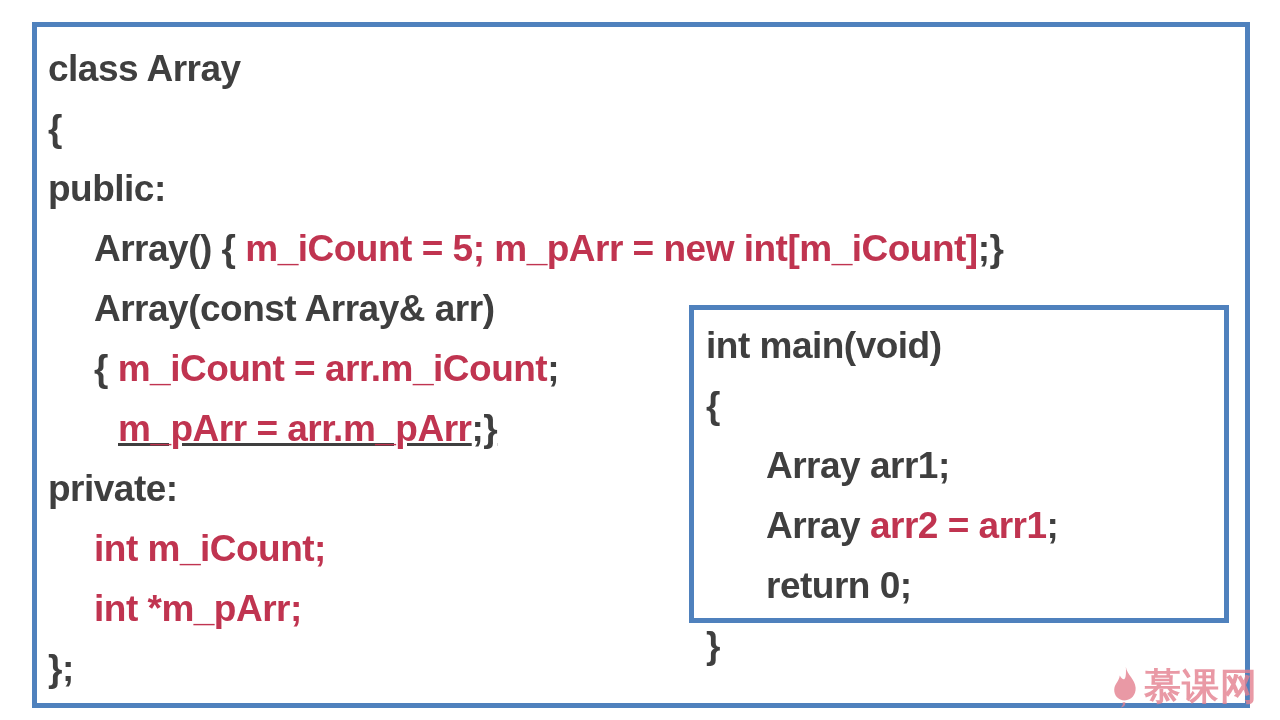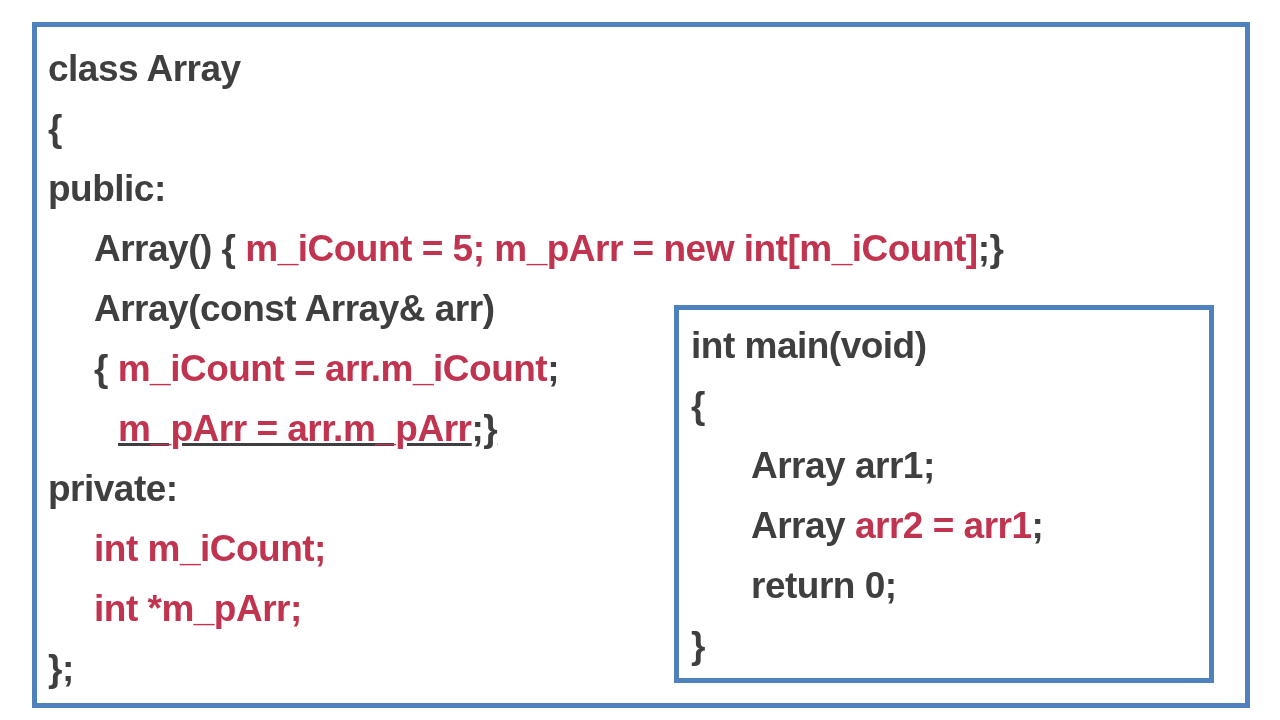--- a/index.html
+++ b/index.html
@@ -14,21 +14,21 @@
   body{font-family:"Liberation Sans","DejaVu Sans",sans-serif;}
 
   .slide{position:relative;width:1280px;height:720px;background:var(--c-bg);}
 
   .outer-box{
     position:absolute;left:32px;top:22px;width:1218px;height:686px;
     border:5px solid var(--c-border);
     background:var(--c-bg);
   }
   .inner-box{
-    position:absolute;left:637px;top:278px;width:540px;height:378px;
+    position:absolute;left:652px;top:278px;width:540px;height:318px;
     border:5px solid var(--c-border);
     background:var(--c-bg);
   }
 
   .code{
     position:absolute;
     font-weight:bold;
     font-size:37px;
     line-height:60px;
     color:var(--c-dark);
@@ -62,14 +62,22 @@
 <div class="slide">
 
   <div class="outer-box">
     <div class="code" id="class-code"><div class="code-line indent-0"><span class="seg-dark">class Array</span></div><div class="code-line indent-0"><span class="seg-dark">{</span></div><div class="code-line indent-0"><span class="seg-dark">public:</span></div><div class="code-line indent-1"><span class="seg-dark">Array() { </span><span class="seg-red">m_iCount = 5; m_pArr = new int[m_iCount]</span><span class="seg-dark">;}</span></div><div class="code-line indent-1"><span class="seg-dark">Array(const Array&amp; arr)</span></div><div class="code-line indent-1"><span class="seg-dark">{ </span><span class="seg-red">m_iCount = arr.m_iCount</span><span class="seg-dark">;</span></div><div class="code-line indent-2"><span class="seg-red">m_pArr = arr.m_pArr</span><span class="seg-dark">;}</span></div><div class="code-line indent-0"><span class="seg-dark">private:</span></div><div class="code-line indent-1"><span class="seg-red">int m_iCount;</span></div><div class="code-line indent-1"><span class="seg-red">int *m_pArr;</span></div><div class="code-line indent-0"><span class="seg-dark">};</span></div></div>
 
     <div class="inner-box">
       <div class="code" id="main-code"><div class="code-line indent-0"><span class="seg-dark">int main(void)</span></div><div class="code-line indent-0"><span class="seg-dark">{</span></div><div class="code-line indent-1"><span class="seg-dark">Array arr1;</span></div><div class="code-line indent-1"><span class="seg-dark">Array </span><span class="seg-red">arr2 = arr1</span><span class="seg-dark">;</span></div><div class="code-line indent-1"><span class="seg-dark">return 0;</span></div><div class="code-line indent-0"><span class="seg-dark">}</span></div></div>
     </div>
   </div>
 
+  <div class="watermark">
+    <span>
+      <svg width="34" height="42" viewBox="0 0 24 30" fill="currentColor" aria-hidden="true">
+        <path d="M12.6 0.5 C13.4 6.5 19.2 9.2 19.6 15.6 C19.9 20.6 16.4 24.6 11.8 24.6 C7.4 24.6 4.1 21.2 4.3 16.8 C4.5 12.6 7.6 11.4 8.3 6.8 C9.4 8.9 10.4 9.6 11.4 9.4 C12.5 9.1 12.9 5.5 12.6 0.5 Z M10.2 25.9 C10.9 27.4 10.4 28.6 8.8 29.6 C11.1 29.5 12.4 28.3 12.2 25.9 Z"></path>
+      </svg>
+    </span>
+    <span>慕课网</span>
+  </div>
 
 </div>
 
 </body></html>

